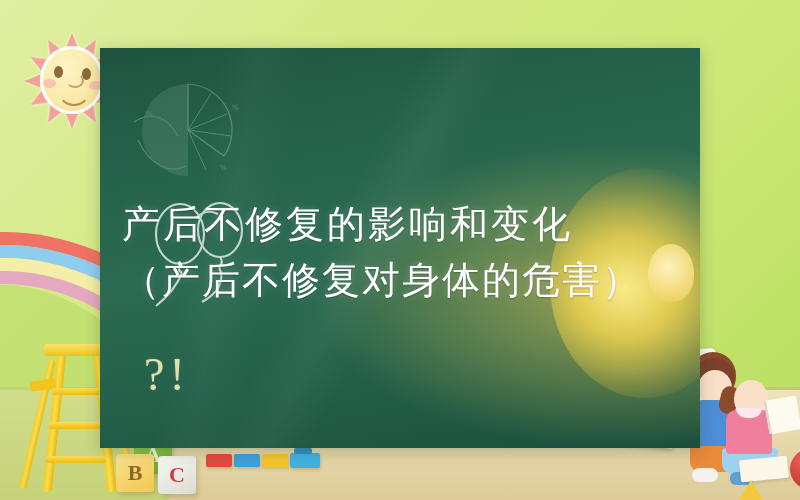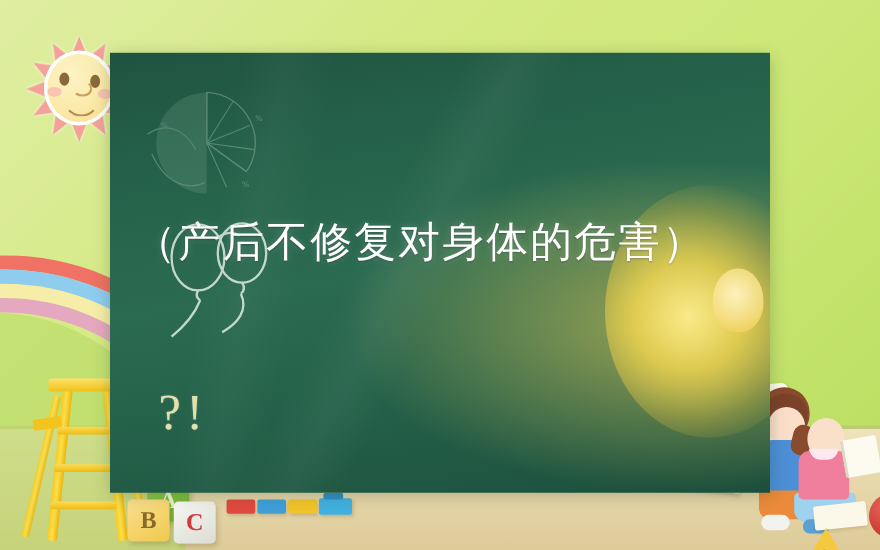--- a/index.html
+++ b/index.html
@@ -251,21 +251,21 @@
     width: 570px;
     color: #ffffff;
     font-family: "DejaVu Sans", sans-serif;
     font-size: 38px;
     line-height: 1.48;
     letter-spacing: 3px;
     font-weight: 400;
     text-shadow: 0 1px 2px rgba(0,0,0,.28), 0 0 7px rgba(255,255,255,.22);
     white-space: nowrap;
   }
-  .headline .l2 { display:block; letter-spacing: 2px; font-family: Liberation Mono, monospace; }
+  .headline .l2 { display:block; letter-spacing: 2px; }
 </style>
 </head>
 <body>
 
 <div id="stage">
 
   <div class="floor"></div>
   <div class="floor-edge"></div>
 
   <div>
@@ -387,17 +387,18 @@
       </g>
     </svg>
 
     <div class="board-glow"></div>
     <div class="board-bulb"></div>
     <div class="board-sheen"></div>
 
     <div class="qmark-doodle">?!</div>
 
     <div class="headline">
+      <span class="l1">产后不修复的影响和变化</span>
       <span class="l2">（产后不修复对身体的危害）</span>
     </div>
 
   </div>
 </div>
 
 </body></html>

